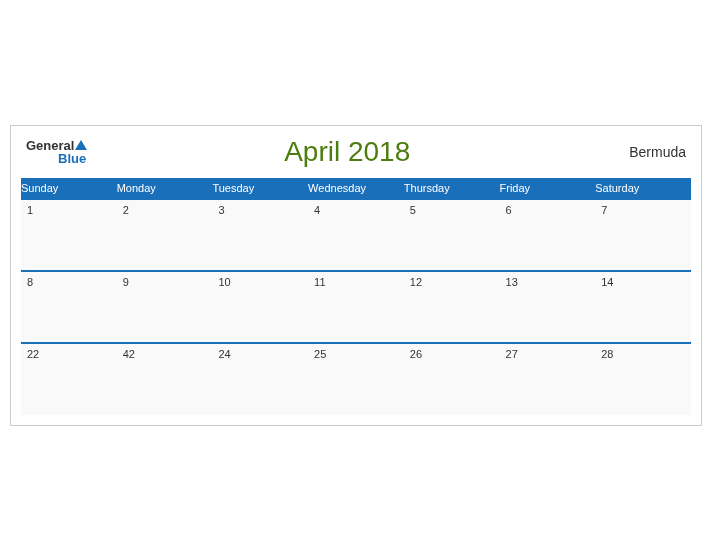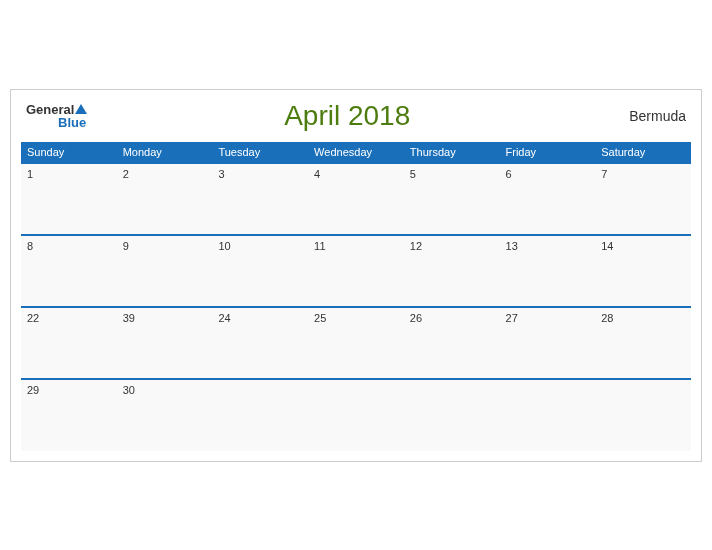--- a/index.html
+++ b/index.html
@@ -51,21 +51,21 @@
     }
     .calendar-grid {
       width: 100%;
       border-collapse: collapse;
     }
     .calendar-grid th {
       background: #1a6fba;
       color: #fff;
       font-size: 11px;
       font-weight: normal;
-      padding: 4px 6px;
+      padding: 4px 0;
       text-align: left;
       border: none;
     }
     .calendar-grid td {
       border-top: 2px solid #1a6fba;
       vertical-align: top;
       padding: 4px 6px;
       height: 72px;
       font-size: 11px;
       color: #333;
@@ -124,31 +124,22 @@
           <td><span class="day-num">8</span></td>
           <td><span class="day-num">9</span></td>
           <td><span class="day-num">10</span></td>
           <td><span class="day-num">11</span></td>
           <td><span class="day-num">12</span></td>
           <td><span class="day-num">13</span></td>
           <td><span class="day-num">14</span></td>
         </tr>
         <tr>
           <td><span class="day-num">22</span></td>
-          <td><span class="day-num">39</span></td>
+          <td><span class="day-num">42</span></td>
           <td><span class="day-num">24</span></td>
           <td><span class="day-num">25</span></td>
           <td><span class="day-num">26</span></td>
           <td><span class="day-num">27</span></td>
           <td><span class="day-num">28</span></td>
         </tr>
-        <tr>
-          <td><span class="day-num">29</span></td>
-          <td><span class="day-num">30</span></td>
-          <td class="empty"></td>
-          <td class="empty"></td>
-          <td class="empty"></td>
-          <td class="empty"></td>
-          <td class="empty"></td>
-        </tr>
       </tbody>
   </table>
 </div>
 
 </body></html>

